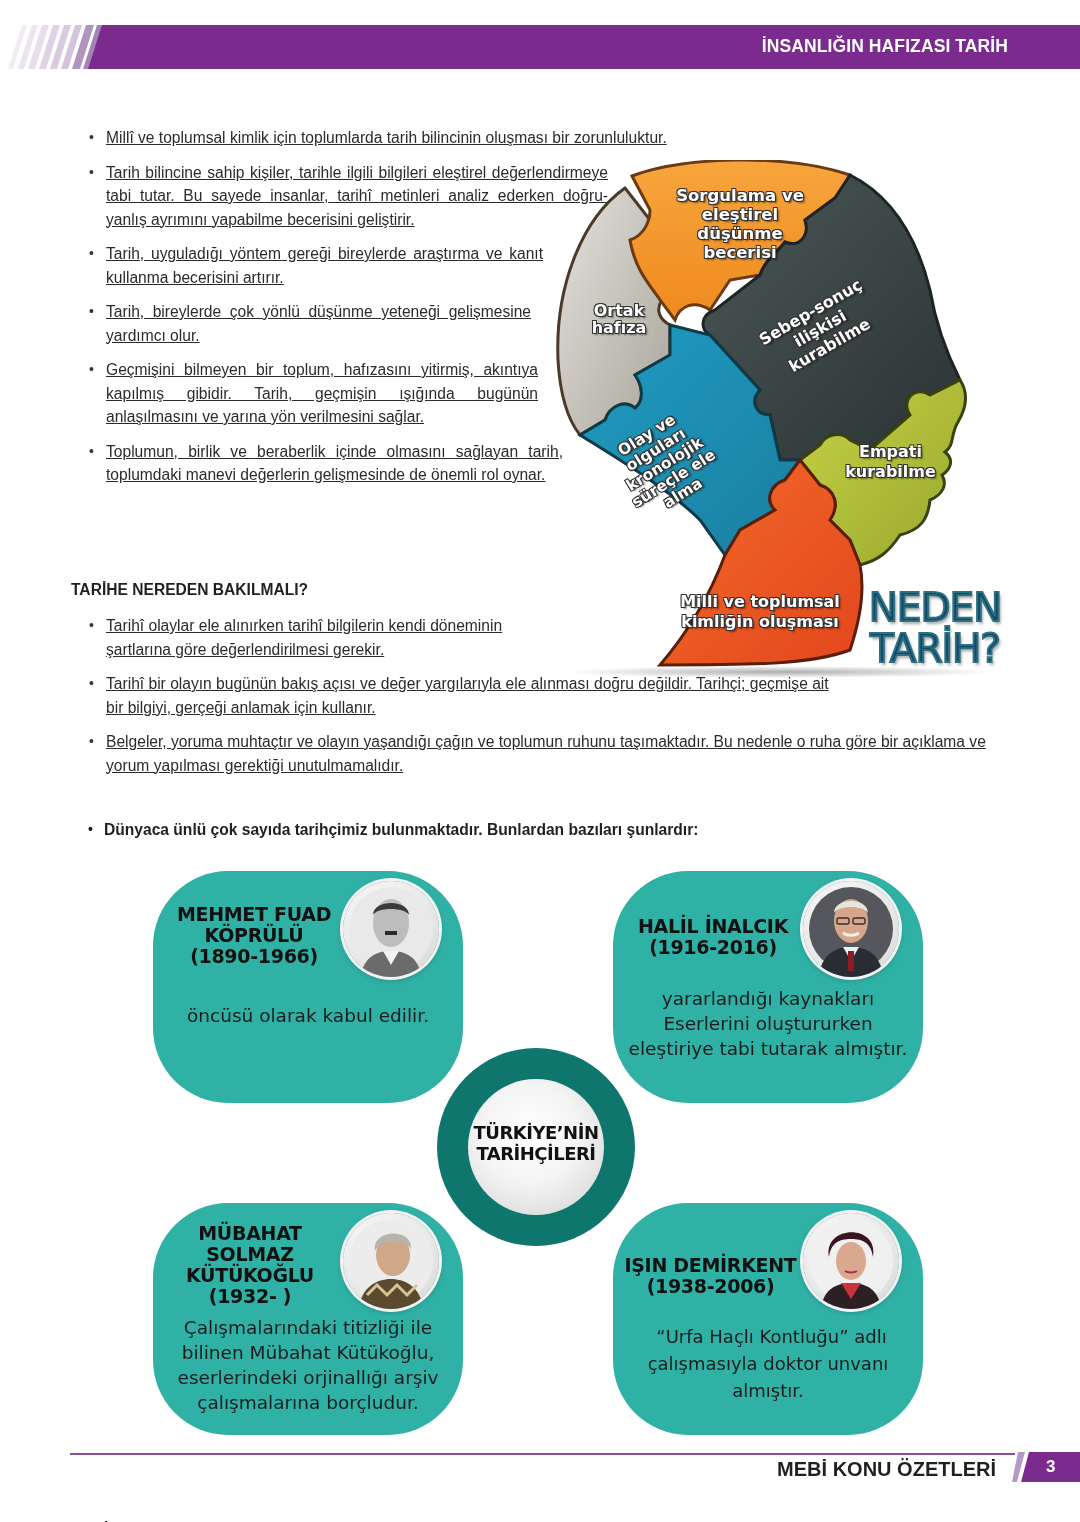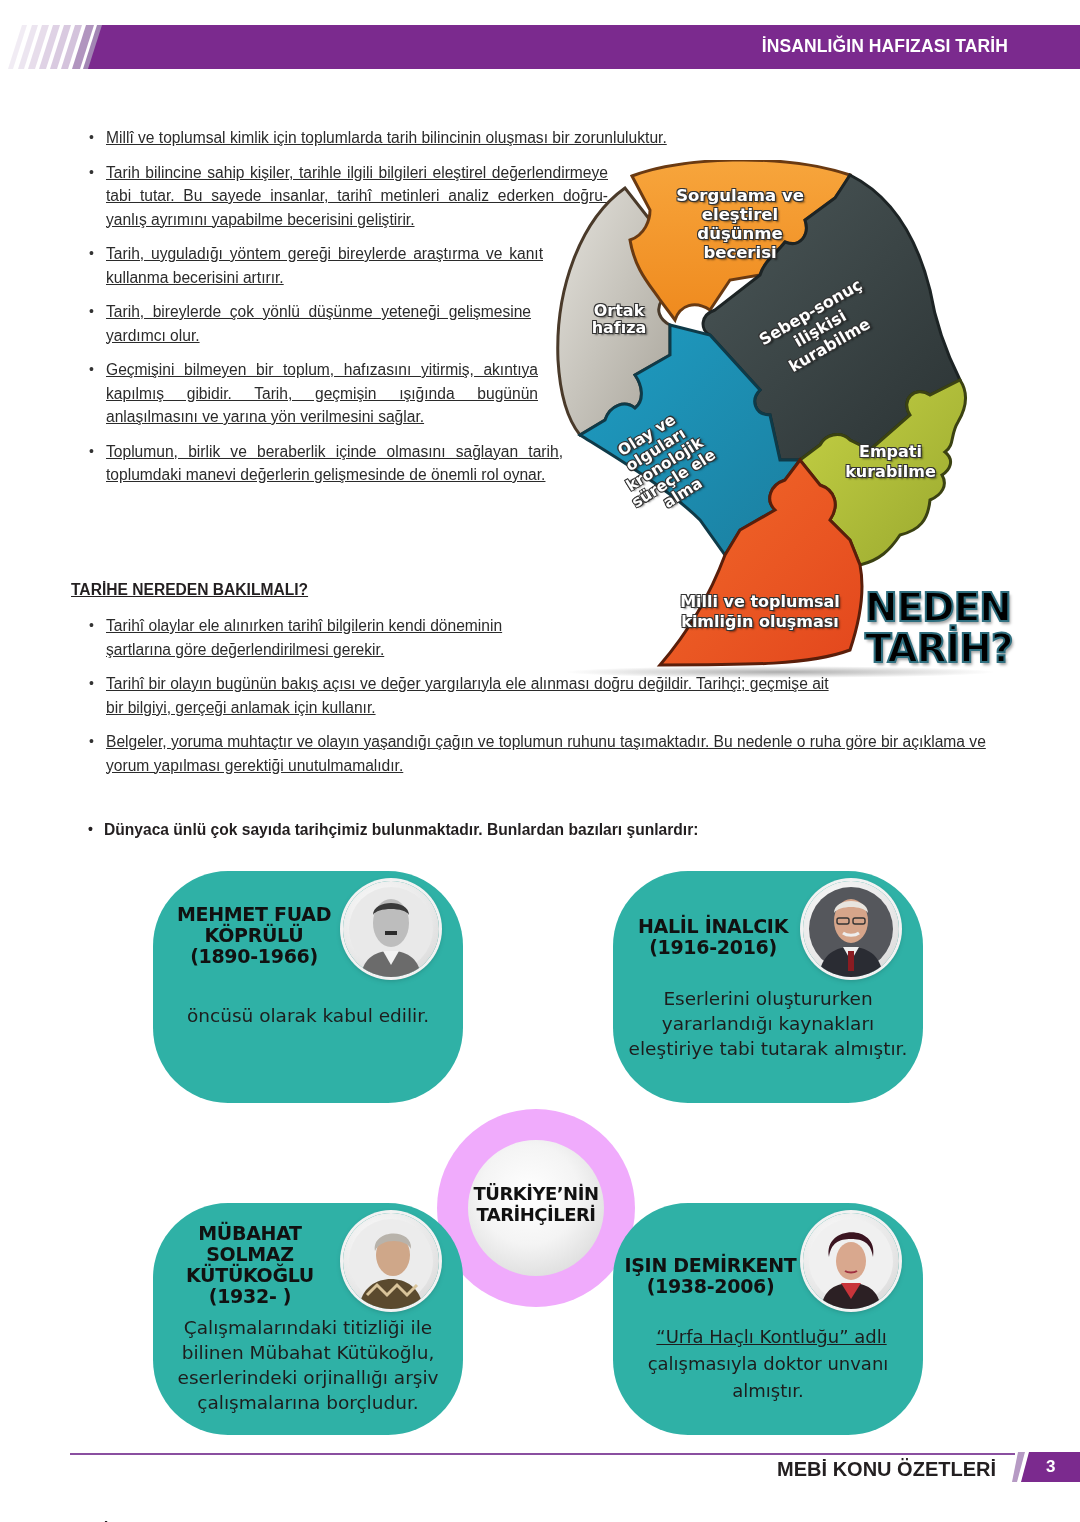--- a/index.html
+++ b/index.html
@@ -17,52 +17,52 @@
   
   .bullets { position: absolute; list-style: none; font-size: 15.6px; line-height: 23.5px; color: #2b2b2b; }
   .bullets li { position: relative; padding-left: 33px; margin-bottom: 11px; text-decoration: underline; }
   .bullets li::before { content: "•"; position: absolute; left: 16px; top: 0; font-size: 14px; color: #333; }
   .b1 { left: 73px; top: 126px; width: 700px; }
   .b1 li.narrow { width: 540px; }
   .b1 li.n2 { width: 492px; text-align: justify; }
   .b1 li.n3 { width: 486px; text-align: justify; }
   .b1 li.n4 { width: 490px; text-align: justify; }
 
-  .section-h { position: absolute; left: 71px; top: 581px; font-weight: bold; font-size: 15.6px; color: #231f20; text-decoration: underline; }
+  .section-h { position: absolute; left: 71px; top: 581px; font-weight: bold; font-size: 15.6px; color: #231f20; }
 
   .b2 { left: 73px; top: 614px; width: 950px; }
   .b2 li { margin-bottom: 11px; }
   .b2 .first { width: 520px; }
 
   .lead { position: absolute; left: 73px; top: 821px; width: 760px; font-size: 15.6px; font-weight: bold; color: #231f20; padding-left: 31px; }
   .lead::before { content: "•"; position: absolute; left: 15px; top: 0; font-size: 14px; }
 
   
   .head-fig { position: absolute; left: 550px; top: 160px; width: 460px; height: 525px; }
   .head-fig svg { position: absolute; left: 0; top: 0; }
   .plabel { position: absolute; color: #fff; font-weight: bold; font-family: "DejaVu Sans", sans-serif;
     text-align: center; line-height: 1.05;
     text-shadow: -1px -1px 0 #333, 1px -1px 0 #333, -1px 1px 0 #333, 1px 1px 0 #333, 2px 2px 2px rgba(0,0,0,.5); }
-  .neden { position: absolute; font-family: "DejaVu Sans", sans-serif; font-weight: bold; color: #000000;
+  .neden { position: absolute; font-family: "DejaVu Sans", sans-serif; font-weight: normal; color: #0c4a6e;
     text-align: center; line-height: 1.05; font-size: 39px; letter-spacing: -1px;
     -webkit-text-stroke: 2px #2f6f7f;
     text-shadow: 2px 3px 3px rgba(0,0,0,.35); }
 
   
   .card { position: absolute; width: 310px; height: 232px; background: #2fb1a6; border-radius: 75px; }
   .card .name { position: absolute; font-family: "DejaVu Sans", sans-serif; font-weight: bold; color: #111;
     text-align: center; font-size: 19px; line-height: 21px; letter-spacing: -0.3px; }
   .card .desc { position: absolute; font-family: "DejaVu Sans", sans-serif; color: #1d1d1d;
     text-align: center; font-size: 18.5px; line-height: 25px; left: 0; width: 100%; }
   .portrait { position: absolute; width: 96px; height: 96px; border-radius: 50%;
     background: radial-gradient(circle at 40% 35%, #ffffff 0%, #e7e7e7 60%, #cfcfcf 100%);
     box-shadow: 0 0 0 3px #f2f2f2, 0 2px 6px rgba(0,0,0,.35); overflow: hidden; }
   .portrait svg { position: absolute; left: 0; top: 0; }
 
-  .hub { position: absolute; left: 437px; top: 1109px; width: 198px; height: 198px; border-radius: 50%; background: #f0abfc; }
+  .hub { position: absolute; left: 437px; top: 1048px; width: 198px; height: 198px; border-radius: 50%; background: #0f766e; }
   .hub .inner { position: absolute; left: 31px; top: 31px; width: 136px; height: 136px; border-radius: 50%;
     background: radial-gradient(circle at 45% 40%, #ffffff 0%, #f4f4f4 45%, #cfcfcf 100%); }
   .hub .label { position: absolute; left: 0; top: 74px; width: 198px; text-align: center;
     font-family: "DejaVu Sans", sans-serif; font-weight: bold; font-size: 18px; line-height: 21px; color: #111; letter-spacing: -0.5px; }
 
   
   .foot-line { position: absolute; left: 70px; top: 1453px; width: 945px; height: 2px; background: #8a4fa0; }
   .foot-left { position: absolute; left: 71px; top: 1520px; font-weight: bold; font-size: 16.5px; color: #231f20; }
   .foot-right { position: absolute; right: 84px; top: 1458px; font-weight: bold; font-size: 20px; color: #231f20; }
   .page-tab { position: absolute; left: 1012px; top: 1452px; width: 68px; height: 30px; }
@@ -202,22 +202,22 @@
         <path d="M40,66 L48,80 L56,66 Z" fill="#f0f0f0"></path>
         <rect x="45" y="70" width="6" height="20" fill="#8a1c22"></rect>
         <ellipse cx="48" cy="40" rx="17" ry="22" fill="#d6a58a"></ellipse>
         <path d="M31,32 C31,16 65,16 65,32 C60,24 36,24 31,32 Z" fill="#e8e5df"></path>
         <rect x="34" y="37" width="12" height="6" rx="2" fill="none" stroke="#333" stroke-width="1.4"></rect>
         <rect x="50" y="37" width="12" height="6" rx="2" fill="none" stroke="#333" stroke-width="1.4"></rect>
         <path d="M40,52 C44,55 52,55 56,52" stroke="#eee" stroke-width="3" fill="none"></path>
       </svg>
     </div>
     <div class="desc" style="top:115px;">
+      <div>yararlandığı  kaynakları</div>
       <div>Eserlerini oluştururken</div>
-      <div>yararlandığı  kaynakları</div>
       <div>eleştiriye tabi tutarak almıştır.</div>
     </div>
   </div>
 
   <div class="hub">
     <div class="inner"></div>
     <div class="label">
       <div>TÜRKİYE’NİN</div>
       <div>TARİHÇİLERİ</div>
     </div>
@@ -256,21 +256,21 @@
       <svg width="96" height="96" viewBox="0 0 96 96">
         <rect x="6" y="6" width="84" height="84" rx="42" fill="#f0f0f0"></rect>
         <path d="M18,96 C20,76 34,70 48,70 C62,70 76,76 78,96 Z" fill="#2c2024"></path>
         <path d="M38,70 L48,86 L58,70 Z" fill="#c8343a"></path>
         <ellipse cx="48" cy="48" rx="15" ry="19" fill="#d9a88e"></ellipse>
         <path d="M26,44 C20,12 76,10 70,44 C68,30 60,26 48,26 C36,26 28,30 26,44 Z" fill="#3a1420"></path>
         <path d="M42,58 C45,60 51,60 54,58" stroke="#a03040" stroke-width="2" fill="none"></path>
       </svg>
     </div>
     <div class="desc" style="top:120px; font-size:18px; line-height:27px;">
-      <div style="padding-left:7px;text-decoration:underline;">“Urfa Haçlı Kontluğu” adlı</div>
+      <div style="padding-left:7px;">“Urfa Haçlı Kontluğu” adlı</div>
       <div>çalışmasıyla doktor unvanı</div>
       <div>almıştır.</div>
     </div>
   </div>
 </div>
 
 <div class="foot-line"></div>
 <div class="foot-left">TARİH - TYT-AYT</div>
 <div class="foot-right">MEBİ KONU ÖZETLERİ</div>
 <svg class="page-tab" width="68" height="30" viewBox="0 0 68 30">

